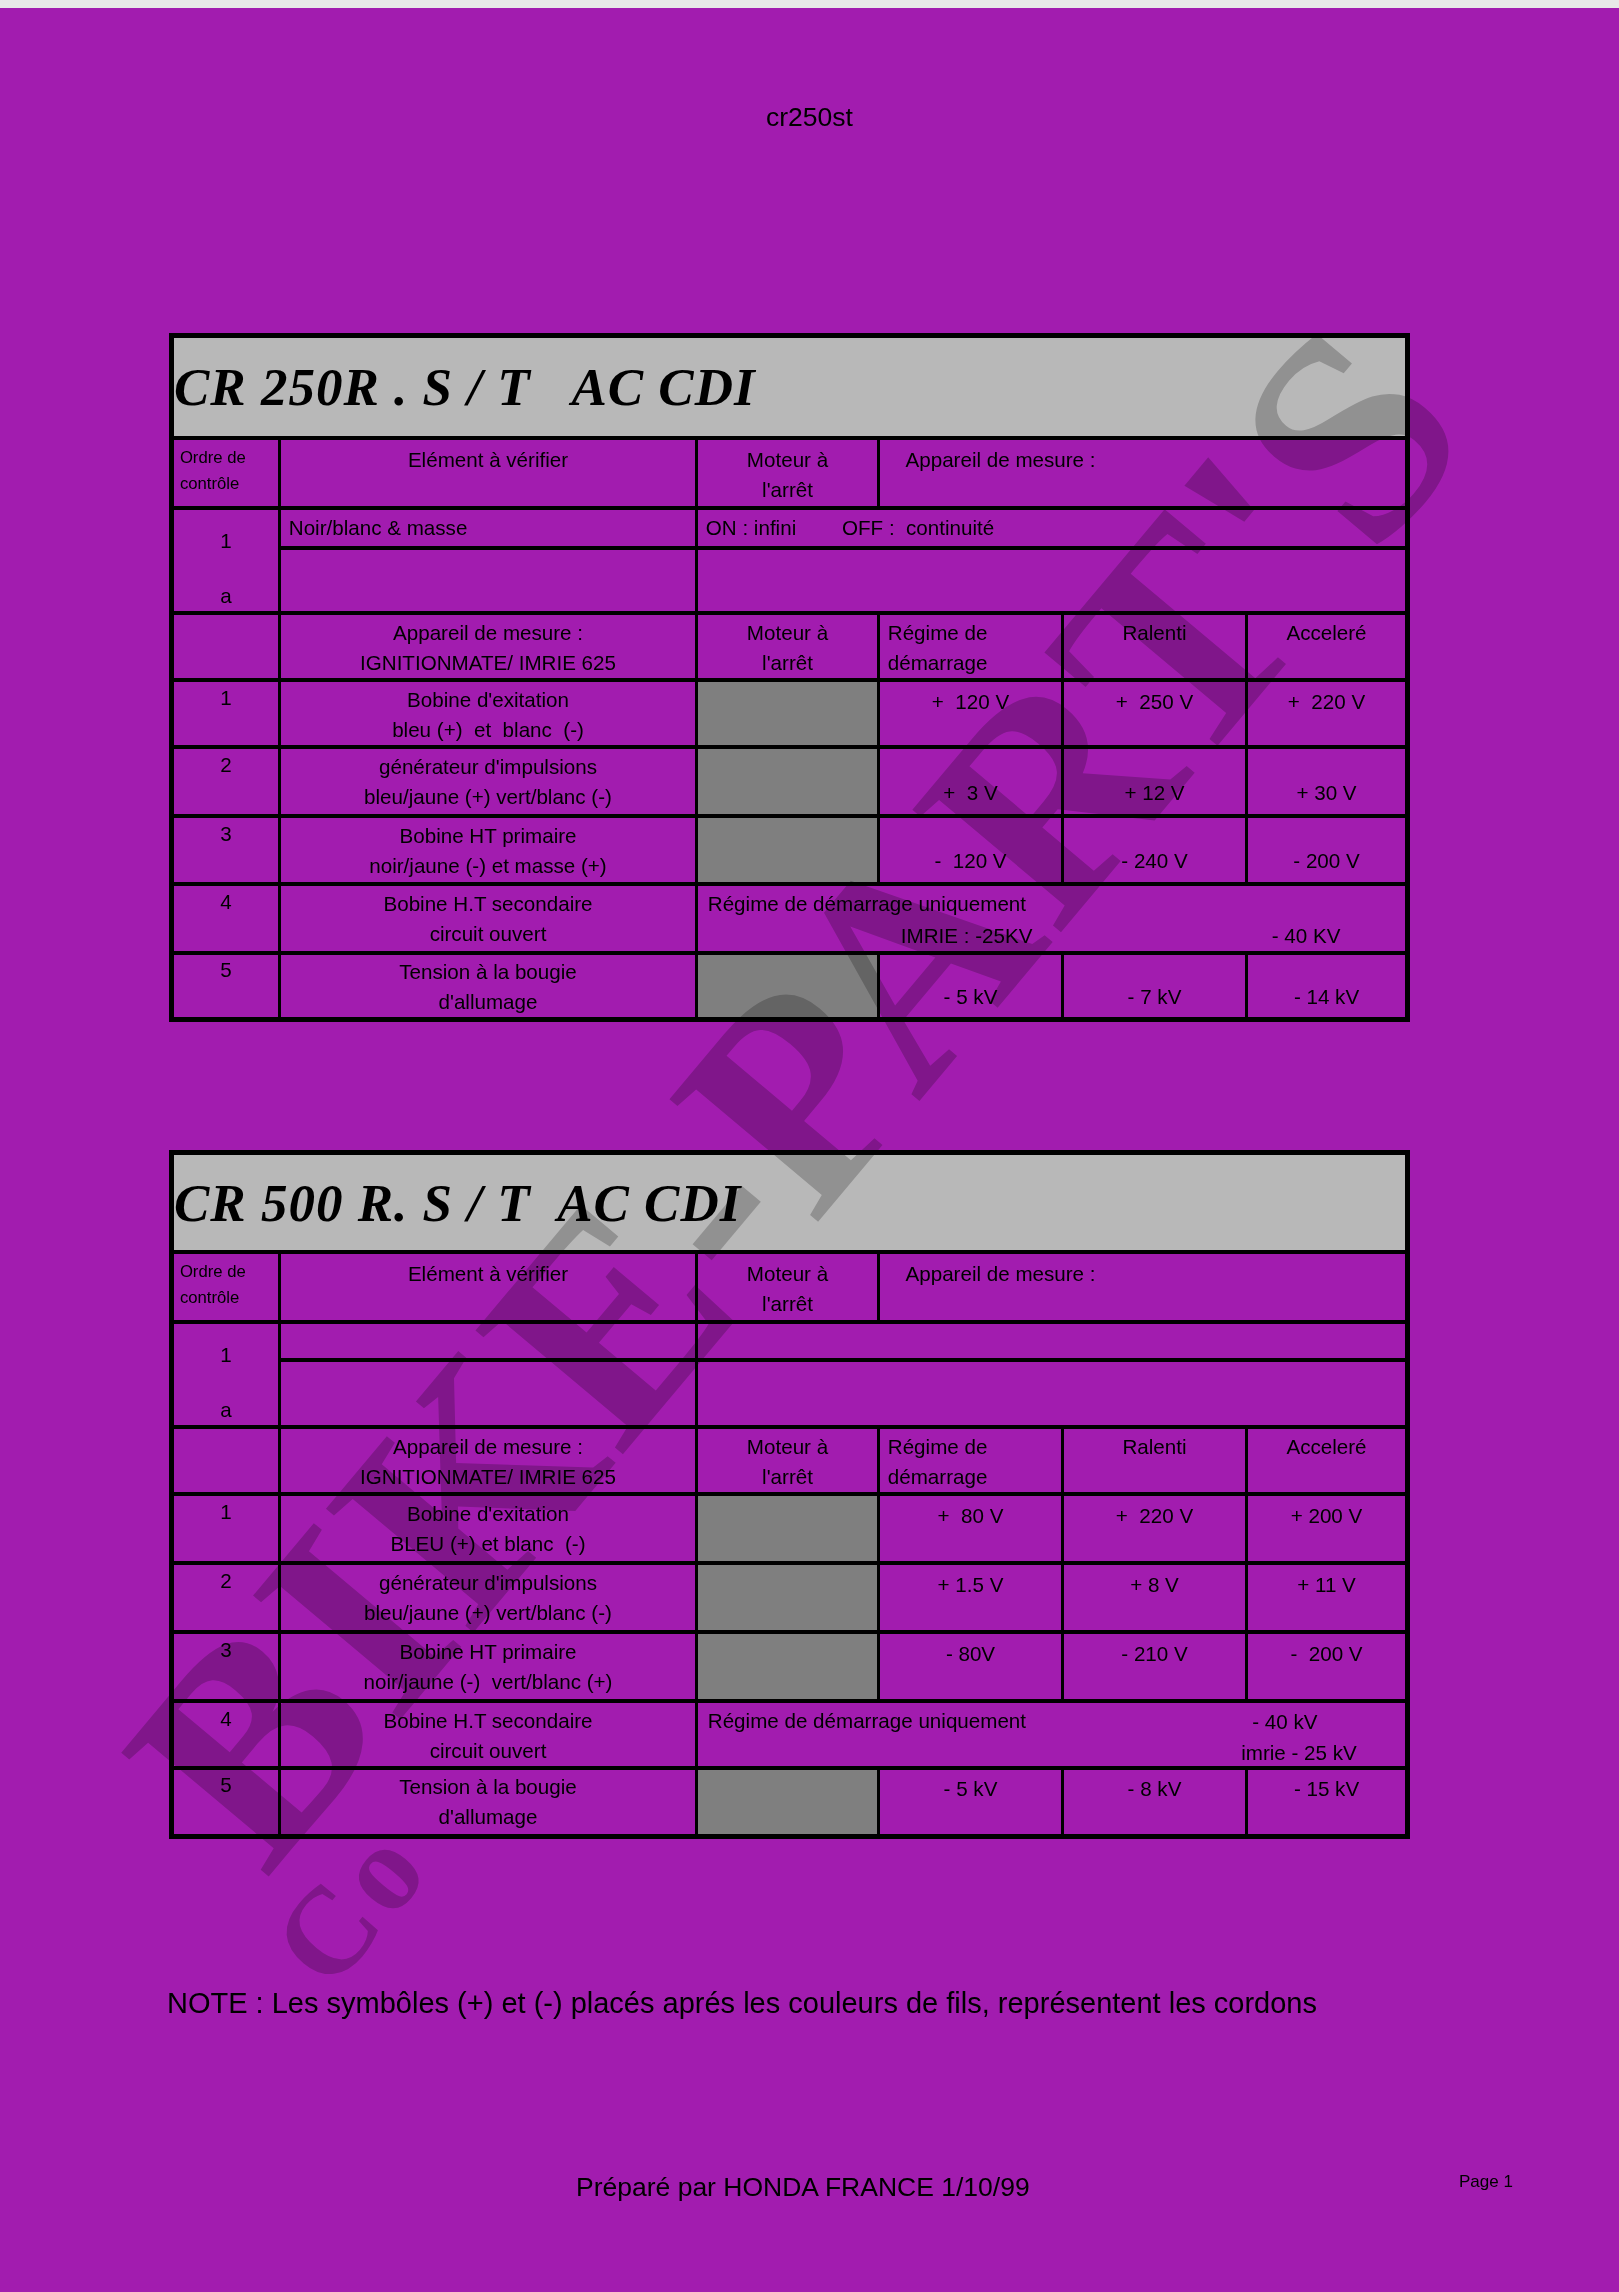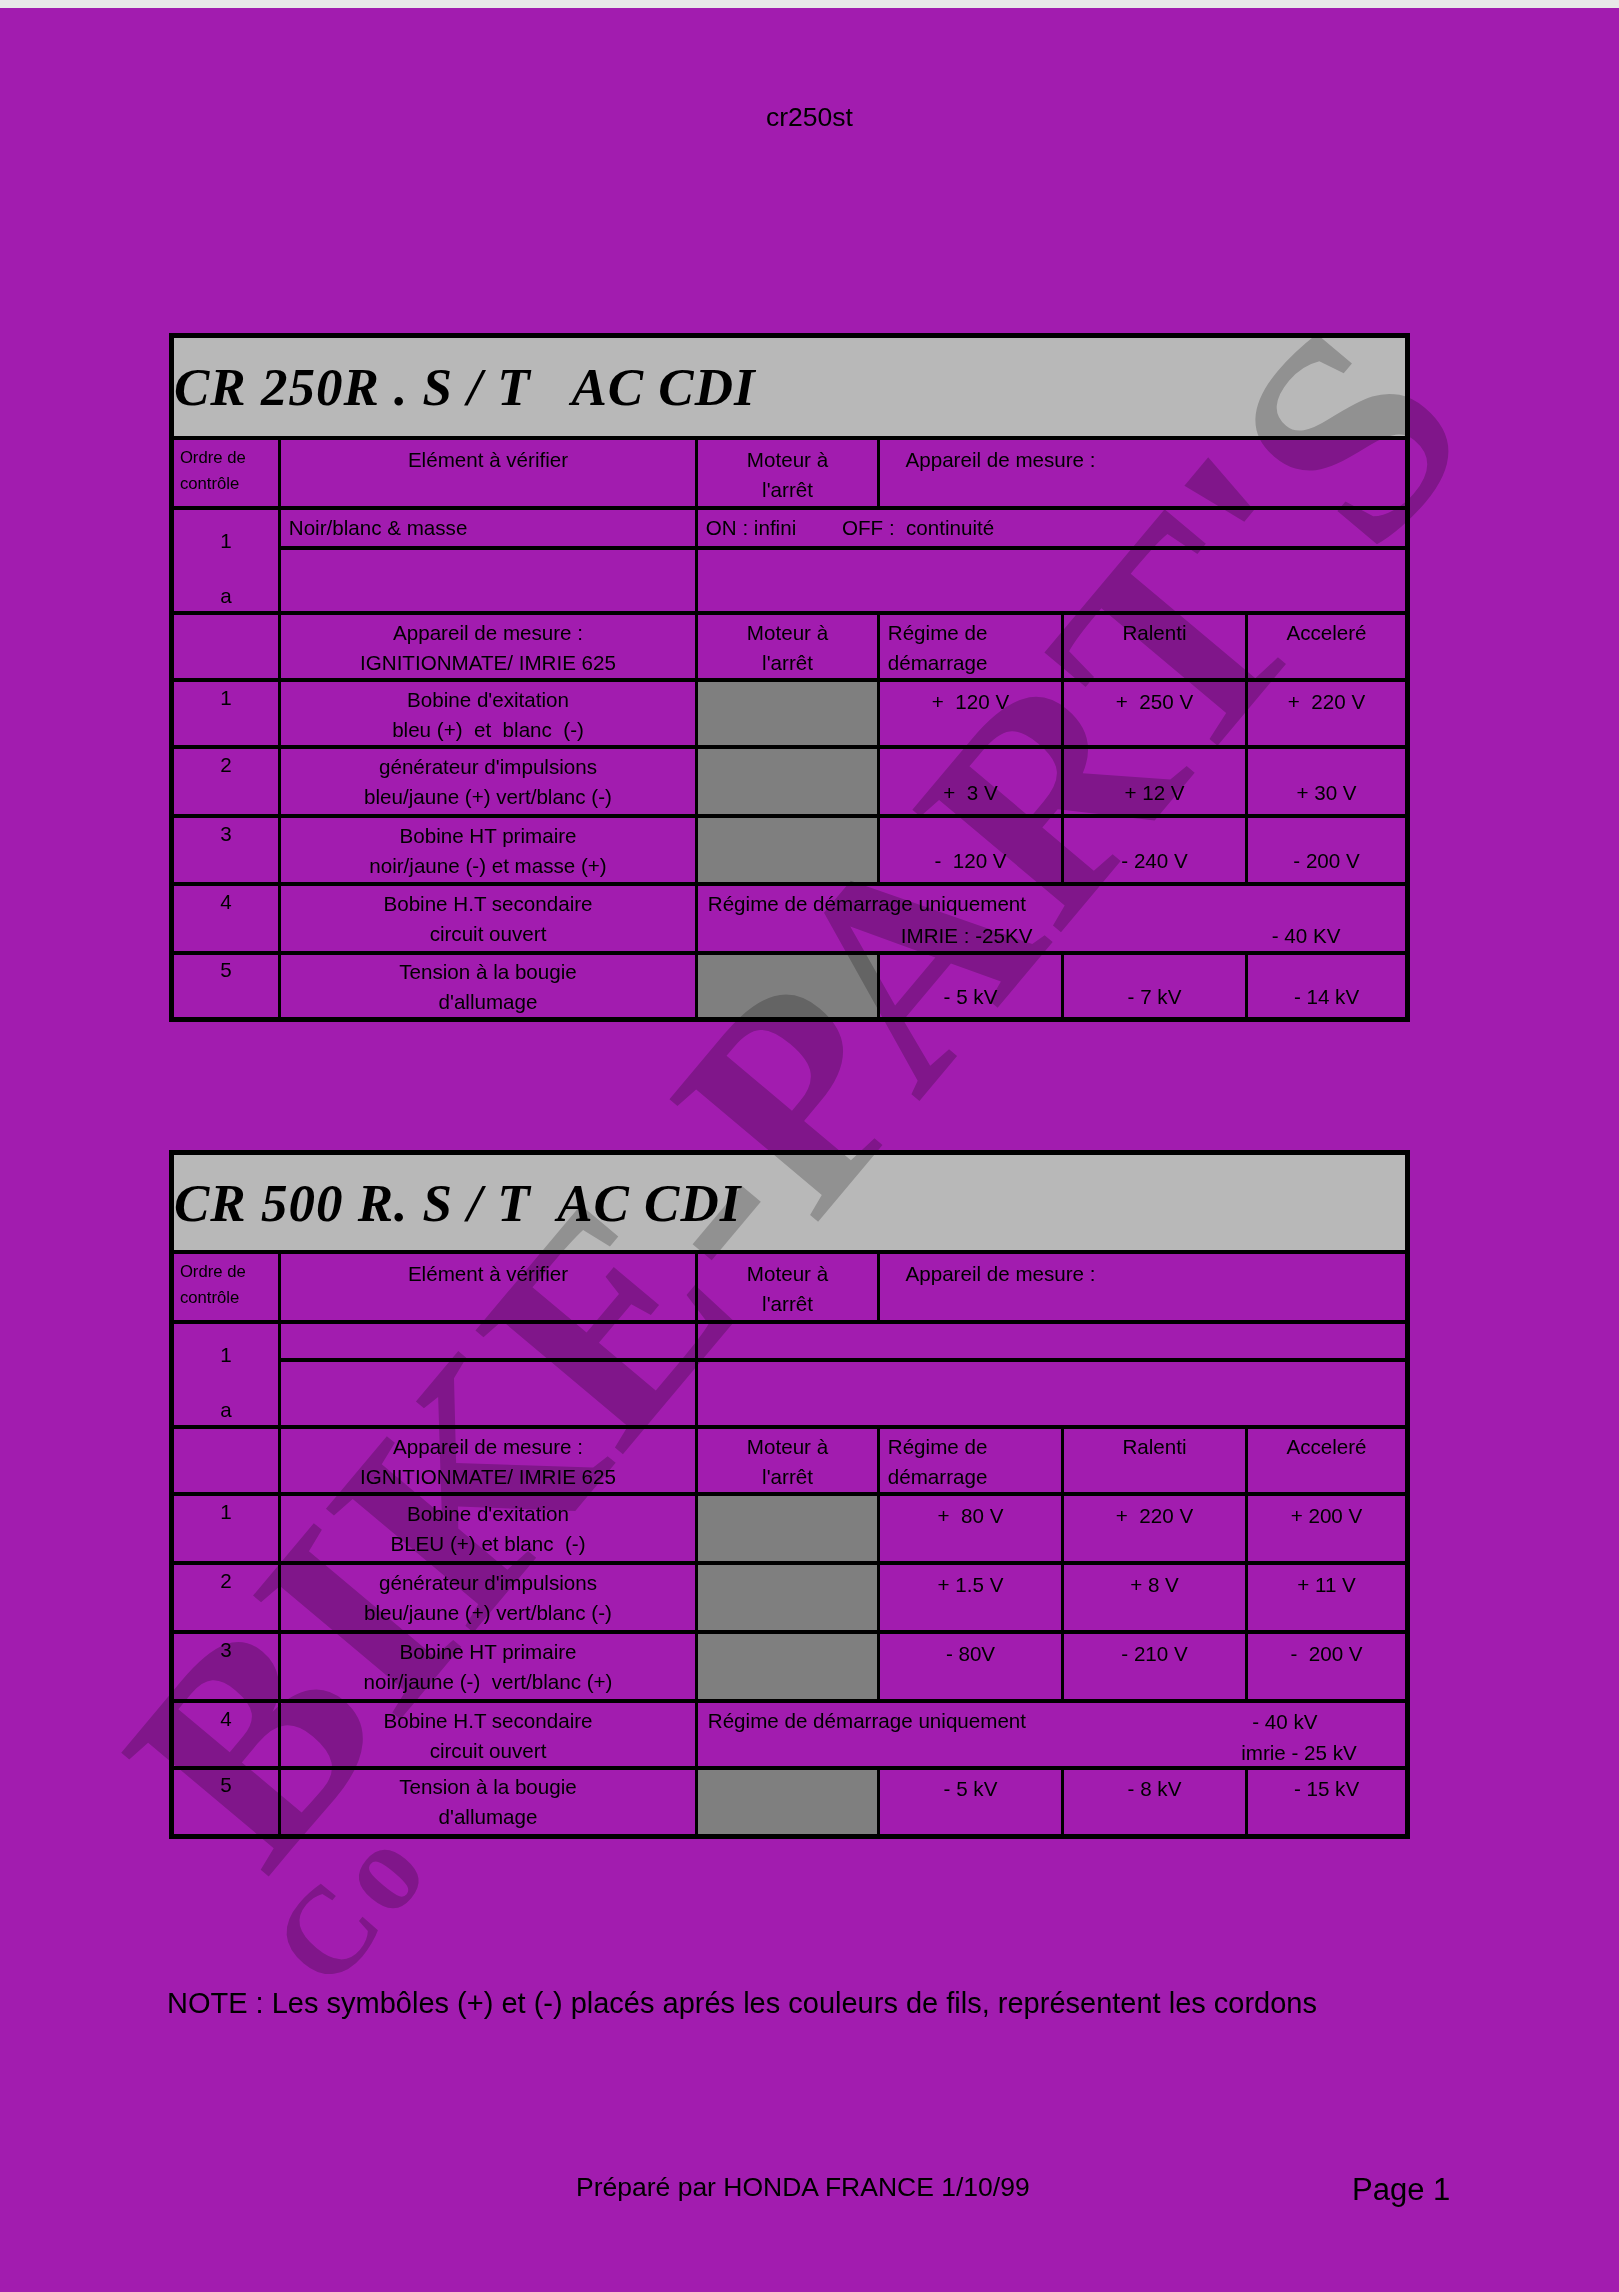--- a/index.html
+++ b/index.html
@@ -41,21 +41,21 @@
   .merged{position:relative;}
   .merged .m1{padding:2.9px 0 0 9.8px;}
   .mabs{position:absolute;transform:translateX(-50%);white-space:pre;line-height:30px;}
   .t1-imrie{left:38%;top:35px;}
   .t1-40kv{left:86%;top:35px;}
   .t2-40kv{left:83%;top:3.9px;}
   .t2-imrie{left:85%;top:35px;}
 
   .note{position:absolute;left:167px;top:1900px;width:1176px;font-size:29px;line-height:38px;white-space:pre-wrap;}
   .footer-left{position:absolute;left:576px;top:2164px;font-size:26.5px;}
-  .footer-right{position:absolute;left:1352px;top:2164px;font-size:31px;}
+  .footer-right{position:absolute;left:1459px;top:2164px;font-size:17px;}
 
   .watermark{position:absolute;left:-304px;top:921px;width:2274px;text-align:center;
              transform:rotate(-50deg);pointer-events:none;mix-blend-mode:multiply;
              color:#c9c9c9;font-family:"Liberation Serif",serif;font-weight:bold;z-index:5;}
   .wm-main{font-size:294px;line-height:1;letter-spacing:3.9px;white-space:pre;}
   .wm-sub{font-size:123px;line-height:1;text-align:left;padding-left:147px;margin-top:-29px;letter-spacing:5.9px;}
 </style>
 </head>
 <body>
 

